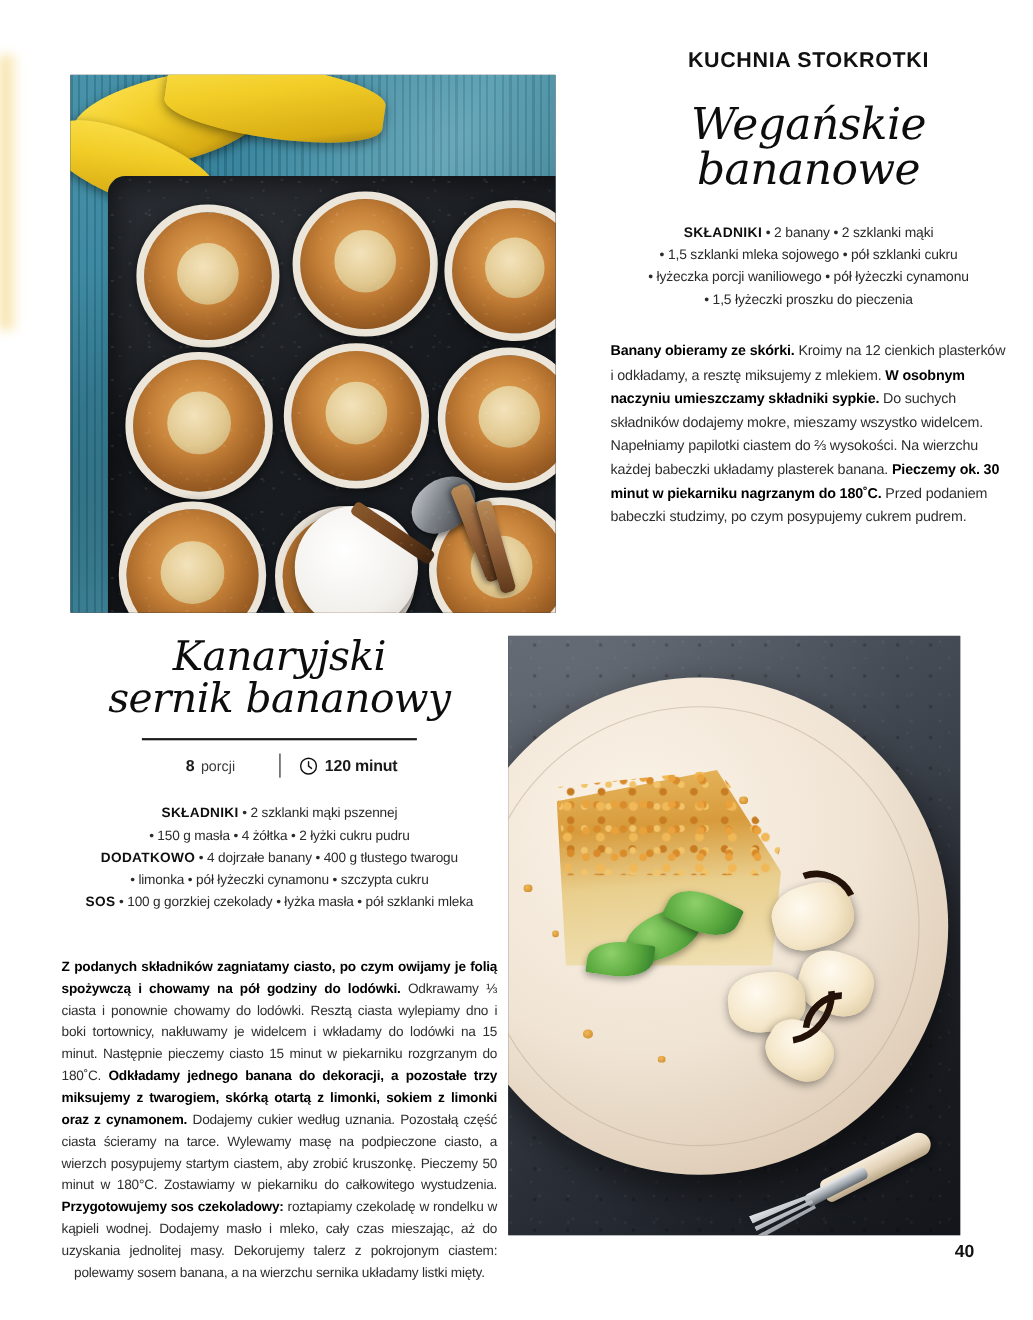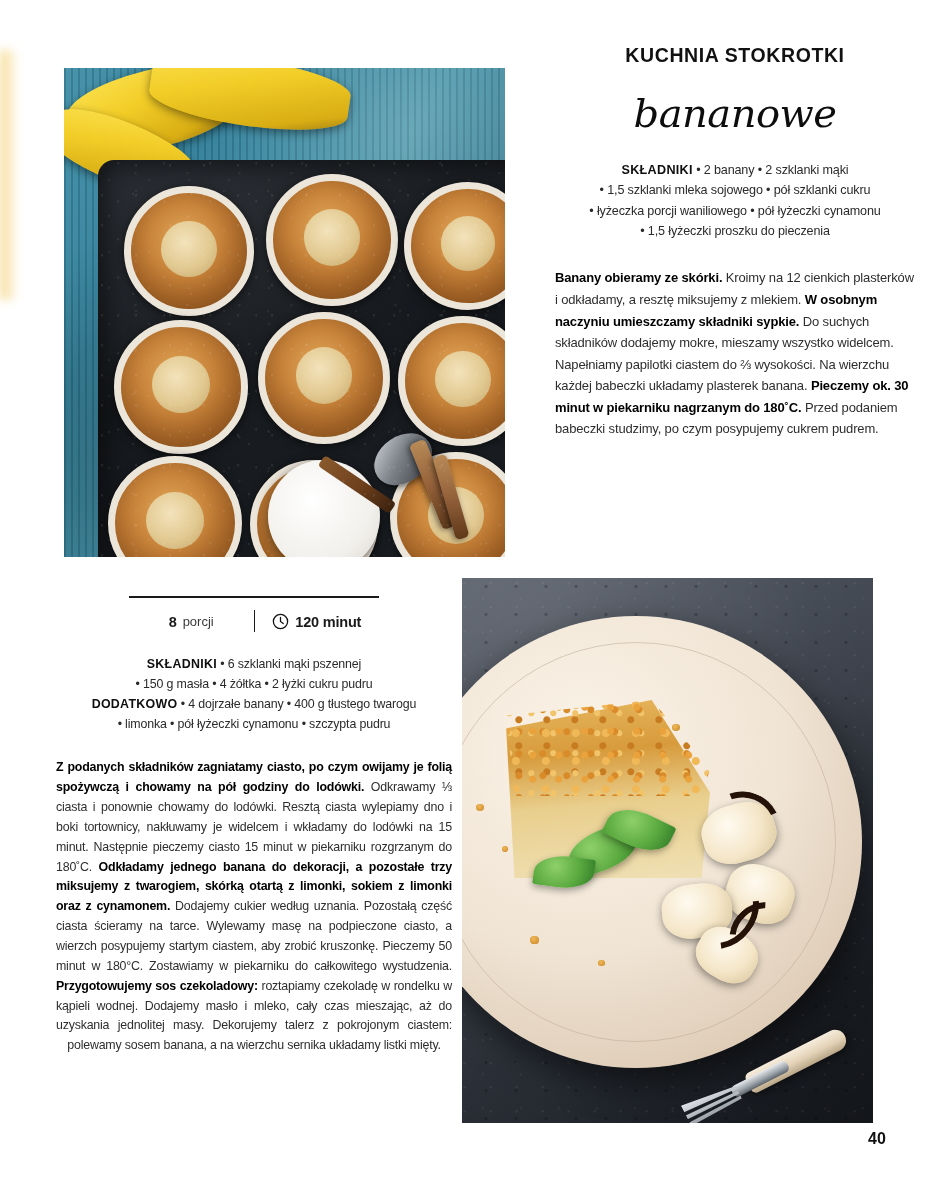--- a/index.html
+++ b/index.html
@@ -194,21 +194,21 @@
   #recipe-cheesecake {
     position: absolute;
     left: 52px; top: 578px;
     width: 404px;
     text-align: center;
   }
   #recipe-cheesecake .script-title { font-size: 37px; }
   #recipe-cheesecake .meta { width: 250px; margin-top: 18px; }
   #recipe-cheesecake .ingredients { width: 396px; margin-top: 22px; font-size: 12.4px; }
   .body-just {
-    margin: 24px auto 0 auto;
+    margin: 40px auto 0 auto;
     width: 396px;
     font-size: 12.4px;
     line-height: 1.60;
     color: #2e2e2e;
     text-align: justify;
     text-align-last: center;
     letter-spacing: -0.2px;
     hyphens: auto;
   }
   .body-just b { color: #000; font-weight: bold; }
@@ -352,62 +352,68 @@
       <div class="cinn" style="left:290px; top:316px; width:92px; height:17px; transform:rotate(68deg);"></div>
       <div class="cinn" style="left:310px; top:330px; width:86px; height:14px; transform:rotate(74deg);"></div>
     </div>
   </div>
 
   <div id="recipe-muffins">
 
     <div class="kicker">KUCHNIA STOKROTKI</div>
 
     <h1 class="script-title">
+      <span class="l">Wegańskie</span>
       <span class="l">bananowe</span>
     </h1>
 
 
     <div class="ingredients">
       <span class="lbl">SKŁADNIKI</span>
       <span>• 2 banany • 2 szklanki mąki</span>
       <span class="ing-line">• 1,5 szklanki mleka sojowego • pół szklanki cukru</span>
       <span class="ing-line">• łyżeczka porcji waniliowego • pół łyżeczki cynamonu</span>
       <span class="ing-line">• 1,5 łyżeczki proszku do pieczenia</span>
     </div>
 
     <div class="steps">
       <b>Banany obieramy ze skórki.</b><span> Kroimy na 12 cienkich plasterków i odkładamy, a resztę miksujemy z mlekiem. </span><b>W osobnym naczyniu umieszczamy składniki sypkie.</b><span> Do suchych składników dodajemy mokre, mieszamy wszystko widelcem. Napełniamy papilotki ciastem do ⅔ wysokości. Na wierzchu każdej babeczki układamy plasterek banana. </span><b>Pieczemy ok. 30 minut w piekarniku nagrzanym do 180˚C.</b><span> Przed podaniem babeczki studzimy, po czym posypujemy cukrem pudrem.</span>
     </div>
   </div>
 
   <div id="recipe-cheesecake">
 
+    <h1 class="script-title">
+      <span class="l">Kanaryjski</span>
+      <span class="l">sernik bananowy</span>
+    </h1>
 
     <div class="meta">
       <div class="meta-cell left">
         <span class="meta-num">8</span>
         <span class="meta-unit">porcji</span>
       </div>
       <div class="meta-cell">
         <span class="clock">
           <svg width="17" height="17" viewBox="0 0 20 20">
             <circle cx="10" cy="10" r="8.4" fill="none" stroke="#111" stroke-width="1.5"></circle>
             <path d="M10 5.2 V10 L13.2 12.4" fill="none" stroke="#111" stroke-width="1.5" stroke-linecap="round"></path>
           </svg>
         </span>
         <span class="meta-num">120 minut</span>
       </div>
     </div>
 
     <div class="ingredients">
       <span class="lbl">SKŁADNIKI</span>
-      <span>• 6 szklanki mąki pszennej</span>
+      <span>• 2 szklanki mąki pszennej</span>
       <span class="ing-line">• 150 g masła • 4 żółtka • 2 łyżki cukru pudru</span>
       <span class="ing-line"><span class="lbl">DODATKOWO</span> <span>• 4 dojrzałe banany • 400 g tłustego twarogu</span></span>
-      <span class="ing-line">• limonka • pół łyżeczki cynamonu • szczypta pudru</span>
+      <span class="ing-line">• limonka • pół łyżeczki cynamonu • szczypta cukru</span>
+      <span class="ing-line"><span class="lbl">SOS</span> <span>• 100 g gorzkiej czekolady • łyżka masła • pół szklanki mleka</span></span>
     </div>
 
     <div class="body-just">
       <b>Z podanych składników zagniatamy ciasto, po czym owijamy je folią spożywczą i chowamy na pół godziny do lodówki.</b><span> Odkrawamy ⅓ ciasta i ponownie chowamy do lodówki. Resztą ciasta wylepiamy dno i boki tortownicy, nakłuwamy je widelcem i wkładamy do lodówki na 15 minut. Następnie pieczemy ciasto 15 minut w piekarniku rozgrzanym do 180˚C. </span><b>Odkładamy jednego banana do dekoracji, a pozostałe trzy miksujemy z twarogiem, skórką otartą z limonki, sokiem z limonki oraz z cynamonem.</b><span> Dodajemy cukier według uznania. Pozostałą część ciasta ścieramy na tarce. Wylewamy masę na podpieczone ciasto, a wierzch posypujemy startym ciastem, aby zrobić kruszonkę. Pieczemy 50 minut w 180°C. Zostawiamy w piekarniku do całkowitego wystudzenia. </span><b>Przygotowujemy sos czekoladowy:</b><span> roztapiamy czekoladę w rondelku w kąpieli wodnej. Dodajemy masło i mleko, cały czas mieszając, aż do uzyskania jednolitej masy. Dekorujemy talerz z pokrojonym ciastem: polewamy sosem banana, a na wierzchu sernika układamy listki mięty.</span>
     </div>
   </div>
 
   <div id="photo-cheesecake">
     <div class="ph2-slate"></div>
     <div class="plate">

